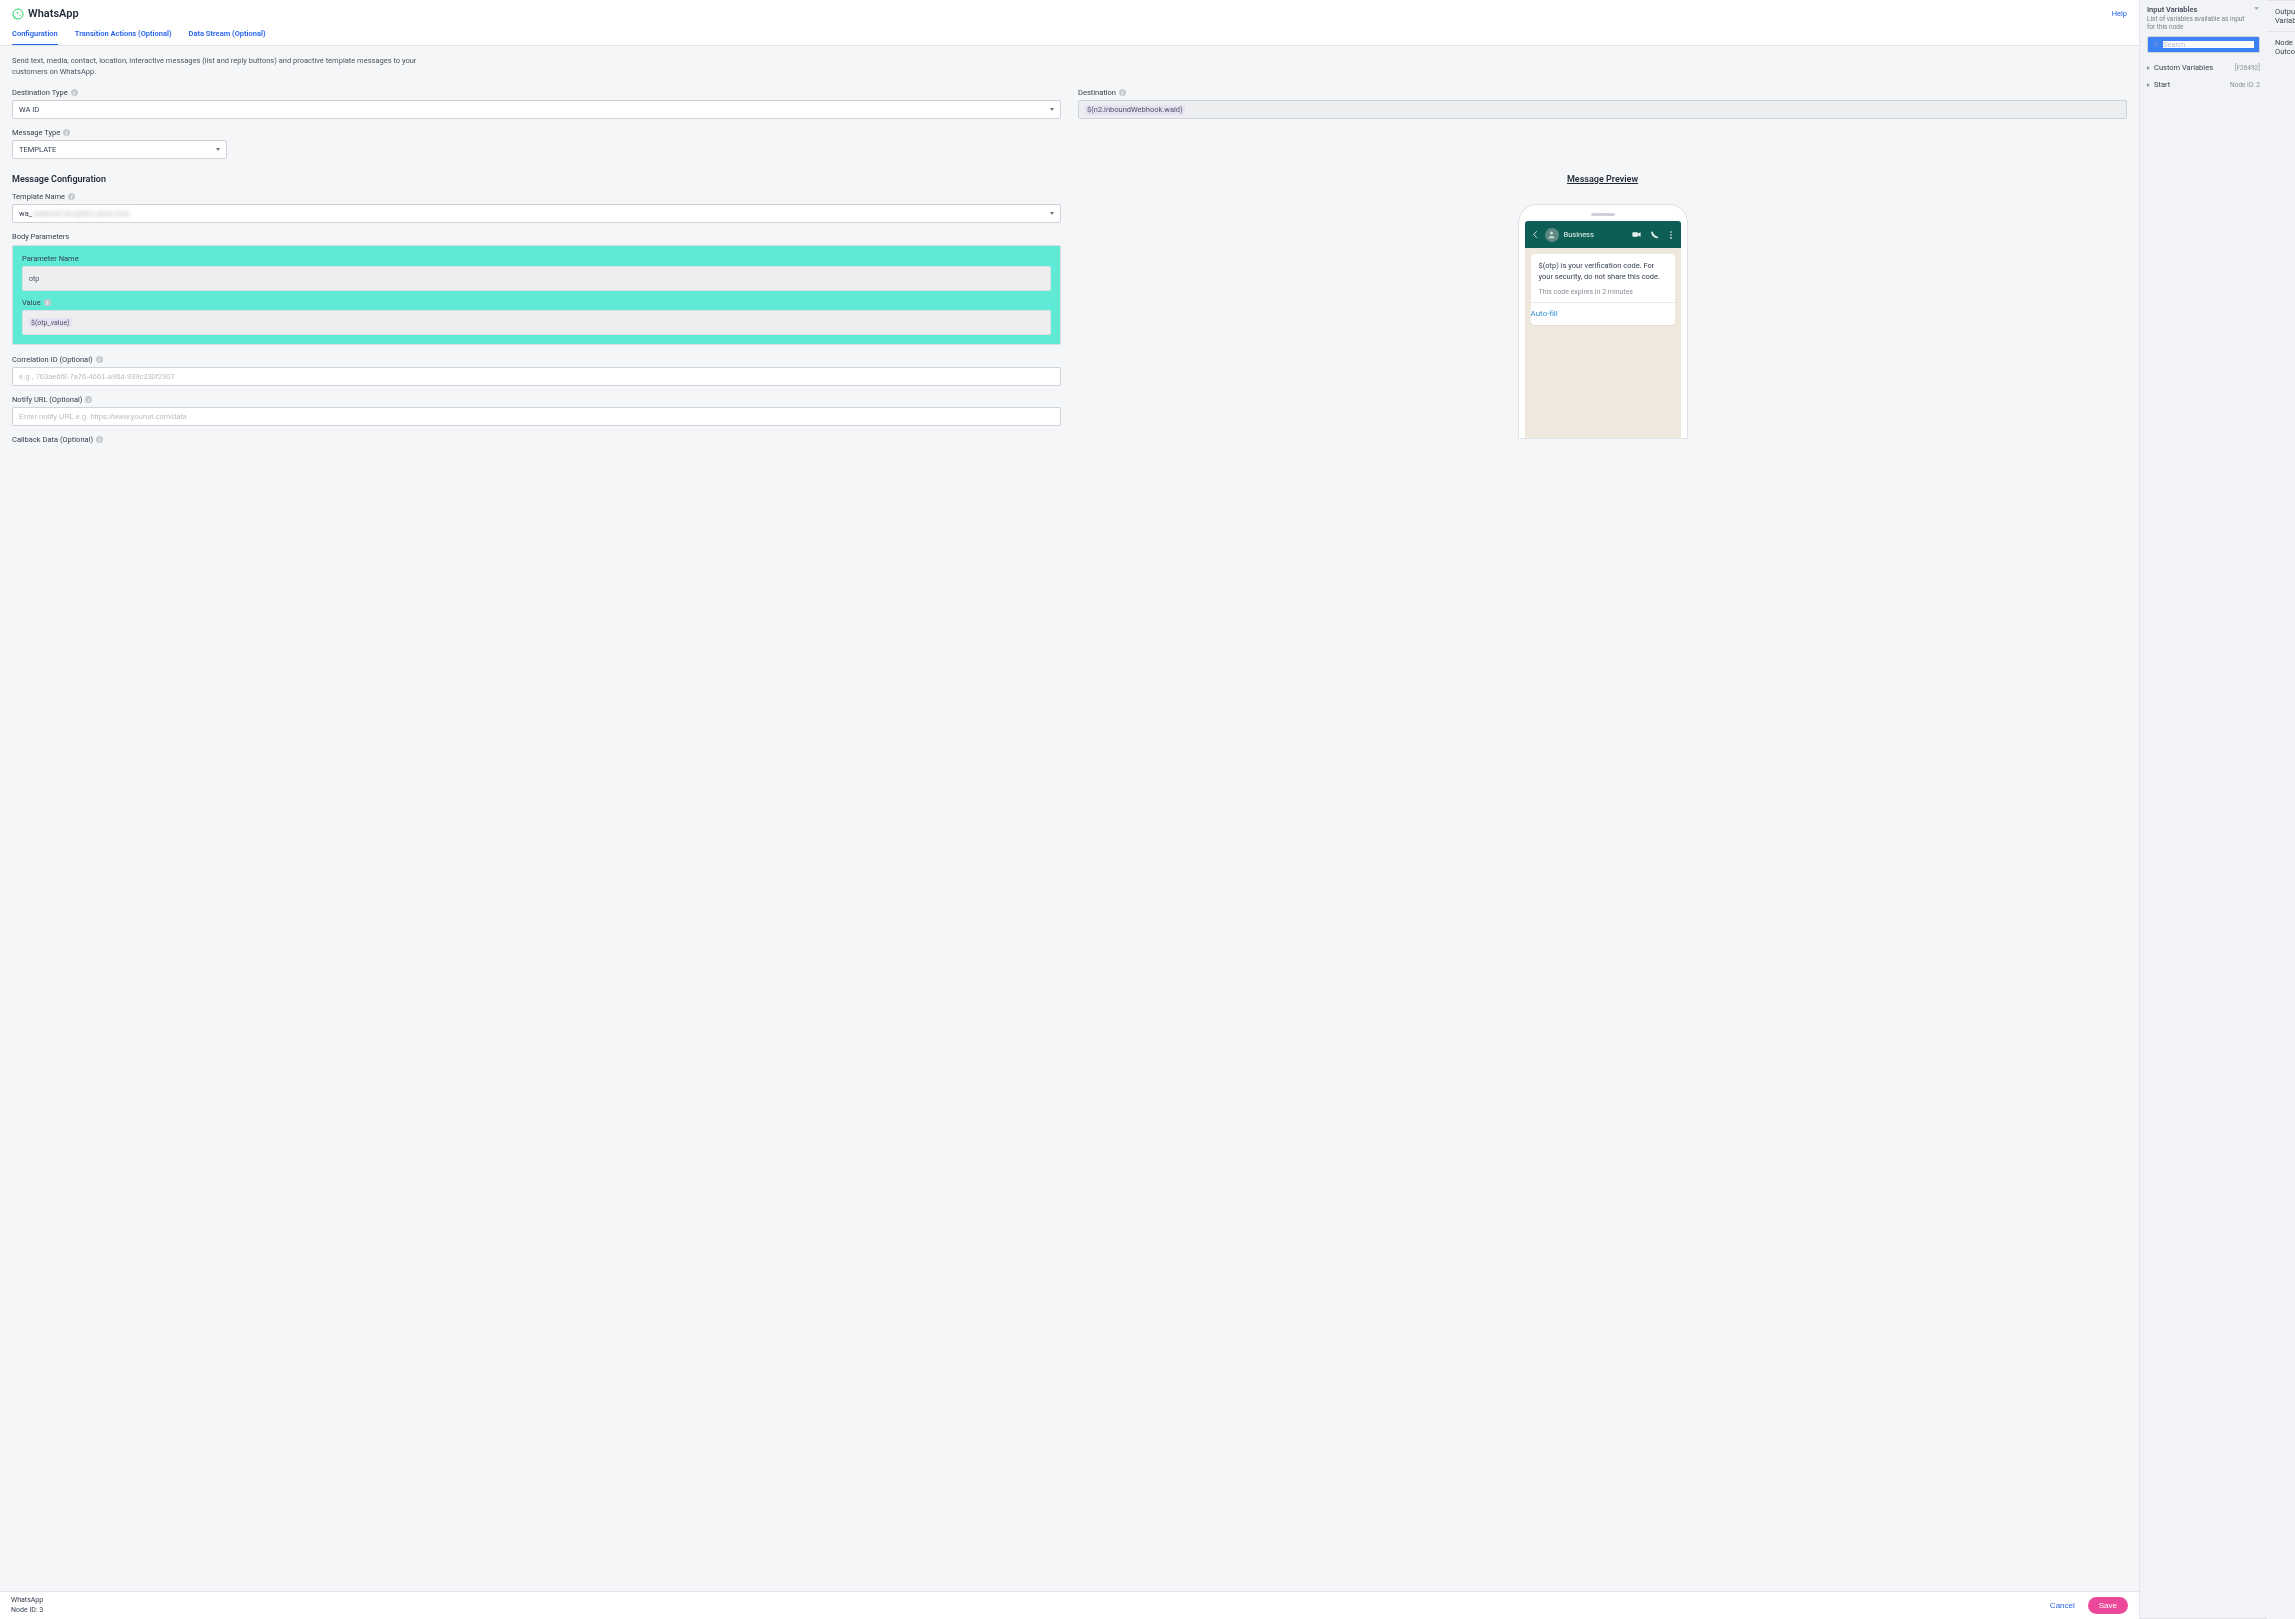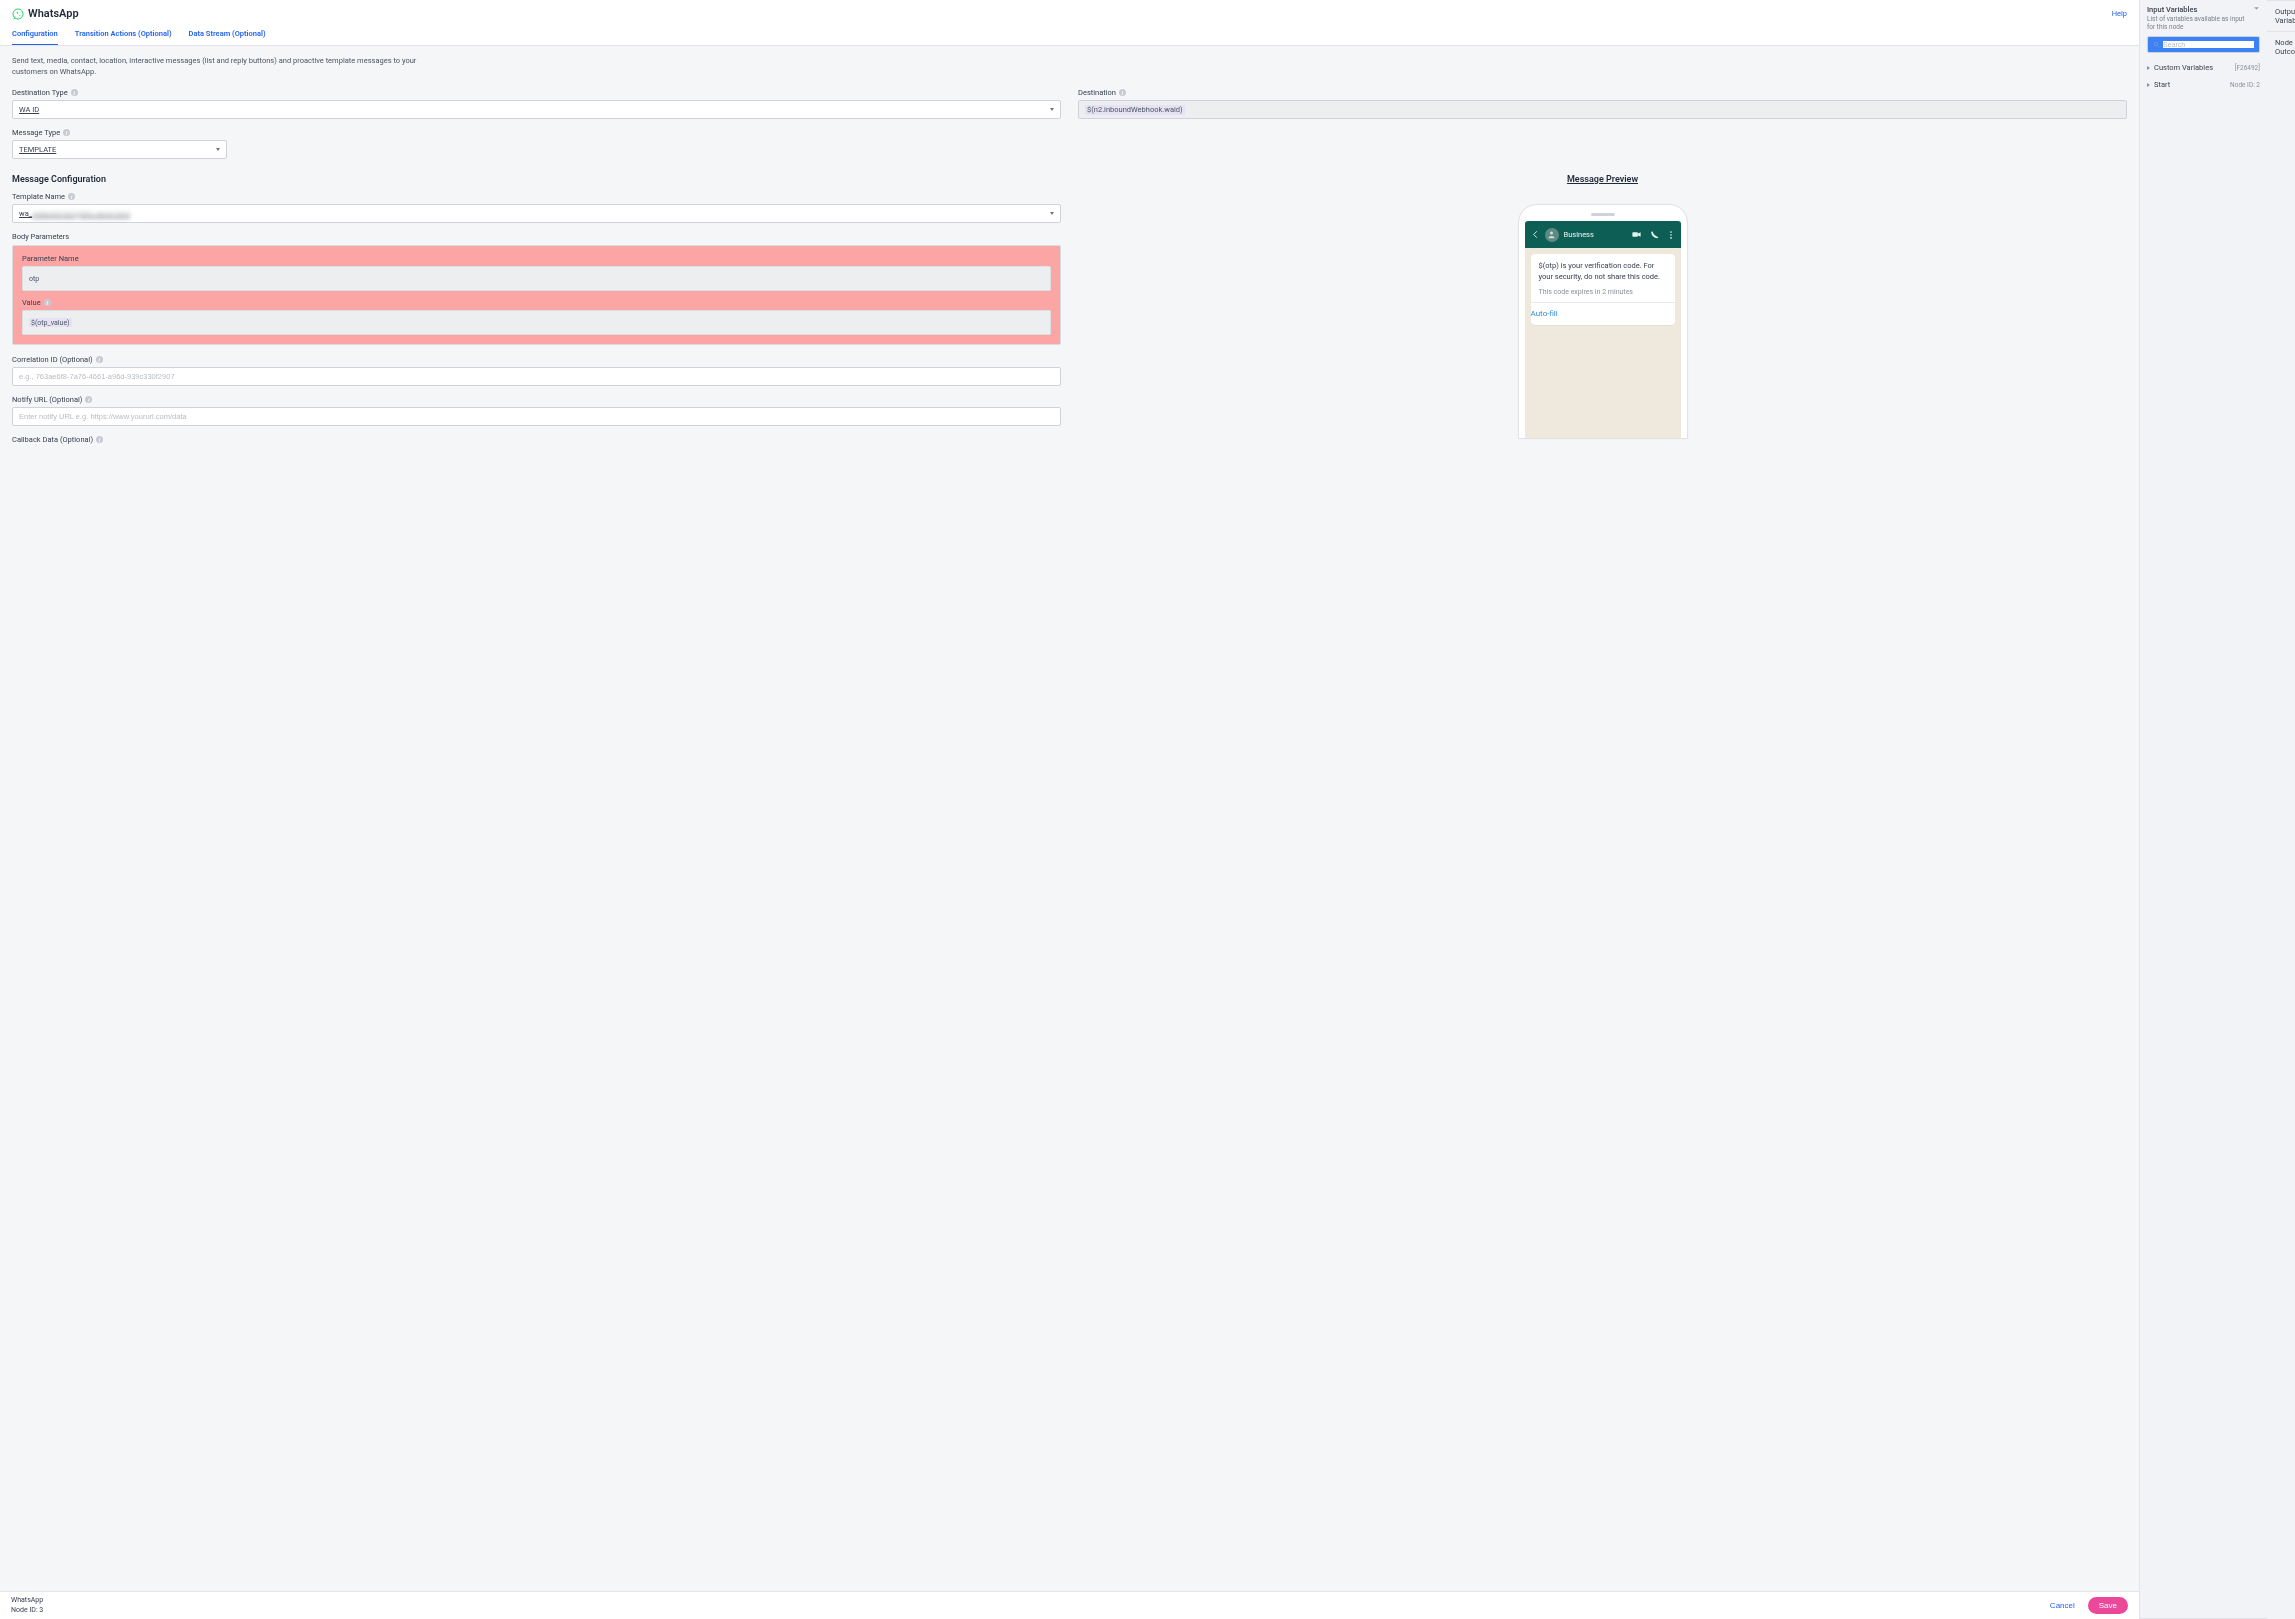--- a/index.html
+++ b/index.html
@@ -69,41 +69,41 @@
     border: 0.5px solid #cfd3d9;
     border-radius: 2px;
     background: #fff;
     font-size: 7.5px;
     color: #374151;
     padding: 4px 6px;
     height: 19px;
     display: flex; align-items: center;
     position: relative;
   }
-  .select { cursor: pointer; text-decoration: underline; }
+  .select { cursor: pointer; }
   .select .chev {
     margin-left: auto;
     width: 0; height: 0;
     border-left: 2.5px solid transparent;
     border-right: 2.5px solid transparent;
     border-top: 3px solid #6b7280;
   }
   .input::placeholder { color: #b7bcc3; }
   input.input { outline: none; }
   .readonly { background: #eceeef; color: #4b5563; }
   .readonly .chip-inner { background: #e6e2f4; padding: 0.5px 2px; border-radius: 1px; }
   .blurry { filter: blur(2px); color: #a9adb3; }
 
   .section-h {
     font-size: 9px; font-weight: 600; color: #1f2937;
     margin: 6px 0 8px 0;
   }
 
   .param-box {
-    border: 0.5px solid #d9dce1; border-radius: 2px; background: #fca5a5;
+    border: 0.5px solid #d9dce1; border-radius: 2px; background: #5eead4;
     padding: 8px 9px 9px 9px; margin-bottom: 10px;
   }
   .param-box .sub-lbl { font-size: 7.5px; color: #374151; margin-bottom: 3px; display:flex; gap:3px; align-items:center;}
   .param-box .ro { background: #eceeef; border: 0.5px solid #dcdfe3; border-radius: 1.5px; height: 25px; display:flex; align-items:center; padding: 0 6px; color:#4b5563; font-size:7px;}
   .param-box .ro .chip-inner { background: #e6e2f4; padding: 0.5px 2px; border-radius: 1px; }
 
   
   .preview-col { flex: 1 1 0; display:flex; flex-direction:column; align-items:center; }
   .preview-h { font-size: 9px; font-weight: 600; color: #1f2937; margin: 6px 0 20px 0; text-decoration: underline; }
 

